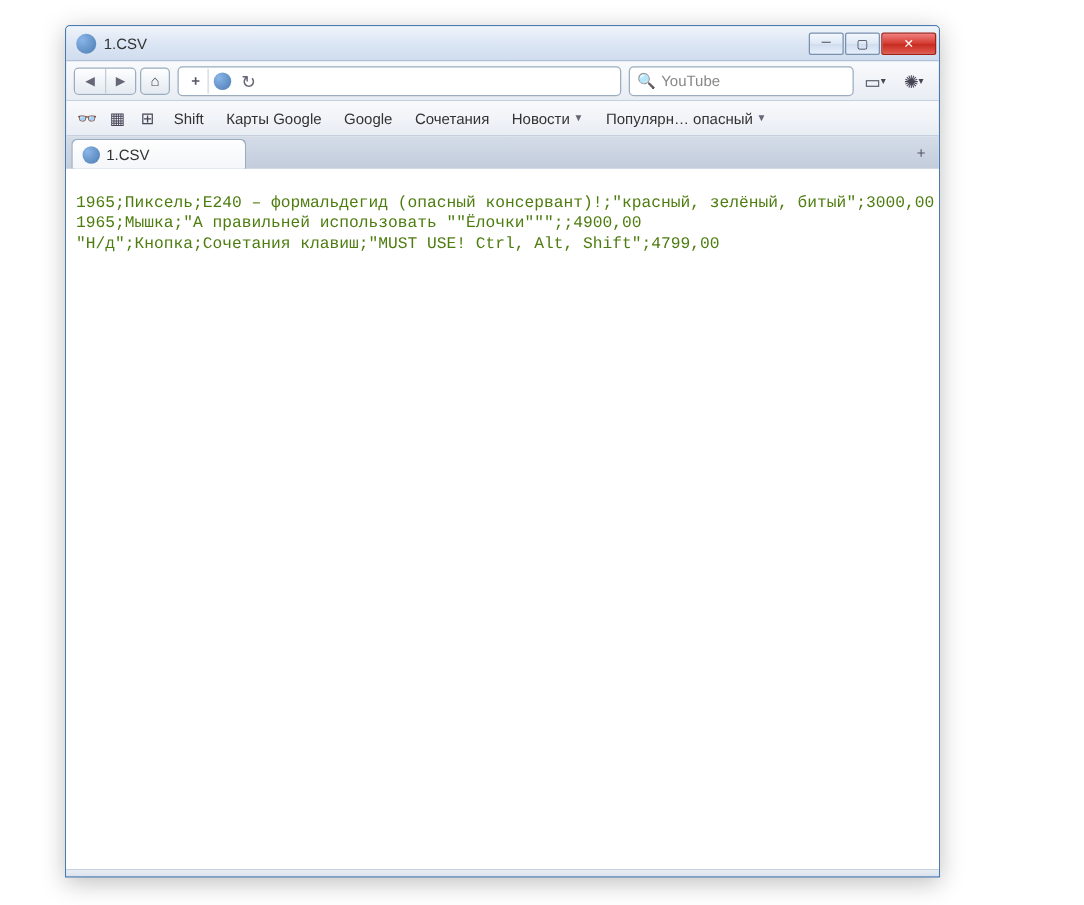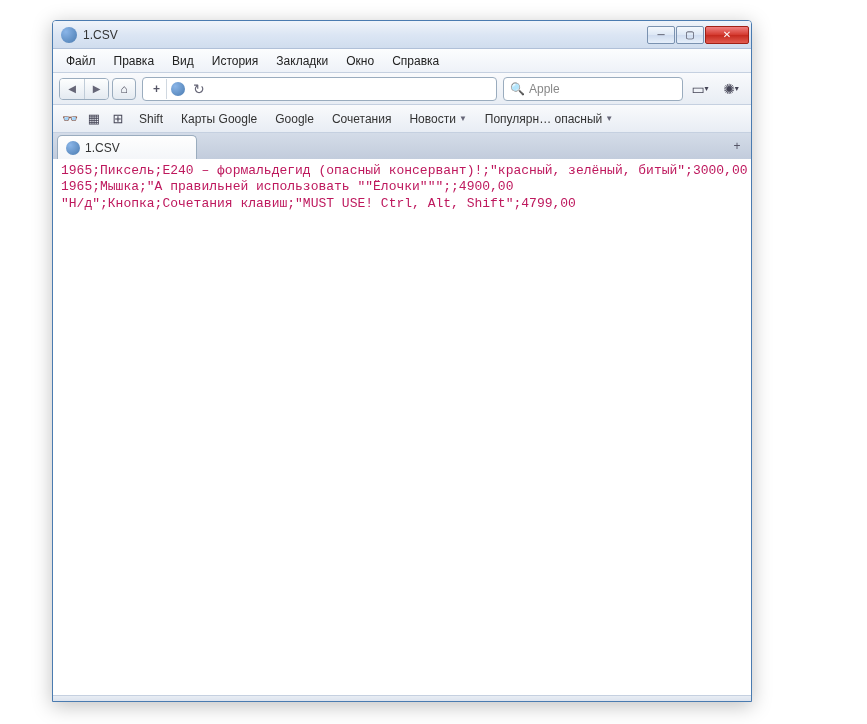--- a/index.html
+++ b/index.html
@@ -186,24 +186,24 @@
     .newtab-btn {
       position: absolute; right: 6px; top: 6px;
       width: 16px; height: 14px;
       color: #556;
       display: flex; align-items: center; justify-content: center;
       font-size: 12px;
     }
     .content {
       flex: 1;
       background: #fff;
-      padding: 4px 8px;
+      padding: 19px 8px;
       font-family: "Courier New", monospace;
       font-size: 13px;
-      color: #be185d;
+      color: #4d7c0f;
       white-space: pre;
       line-height: 1.25;
       overflow: auto;
     }
     .statusbar {
       height: 6px;
       background: linear-gradient(to bottom, #e8edf4, #dce3ee);
       border-top: 1px solid #c5d0e0;
     }
   </style>
@@ -214,44 +214,35 @@
   <div class="titlebar">
     <div class="title-icon"></div>
     <div class="title-text">1.CSV</div>
     <div class="win-controls">
       <div class="win-btn">─</div>
       <div class="win-btn">▢</div>
       <div class="win-btn close">✕</div>
     </div>
   </div>
 
-  <div class="menubar">
-    <div class="menu-item">Файл</div>
-    <div class="menu-item">Правка</div>
-    <div class="menu-item">Вид</div>
-    <div class="menu-item">История</div>
-    <div class="menu-item">Закладки</div>
-    <div class="menu-item">Окно</div>
-    <div class="menu-item">Справка</div>
-  </div>
 
   <div class="toolbar">
     <div class="nav-group">
       <div class="nav-btn">◀</div>
       <div class="nav-btn">▶</div>
     </div>
     <div class="icon-btn">⌂</div>
     <div class="addr-bar">
       <div class="addr-plus">+</div>
       <div class="addr-globe"></div>
       <div class="addr-reload">↻</div>
     </div>
     <div class="search-bar">
       <span class="search-icon">🔍</span>
-      <span>Apple</span>
+      <span>YouTube</span>
     </div>
     <div class="page-btn">▭<span style="font-size:8px">▾</span></div>
     <div class="gear-btn">✺<span style="font-size:8px">▾</span></div>
   </div>
 
   <div class="bookmarks-bar">
     <div class="bm-icon">👓</div>
     <div class="bm-icon">▦</div>
     <div class="bm-icon">⊞</div>
     <div class="bm-item">Shift</div>

